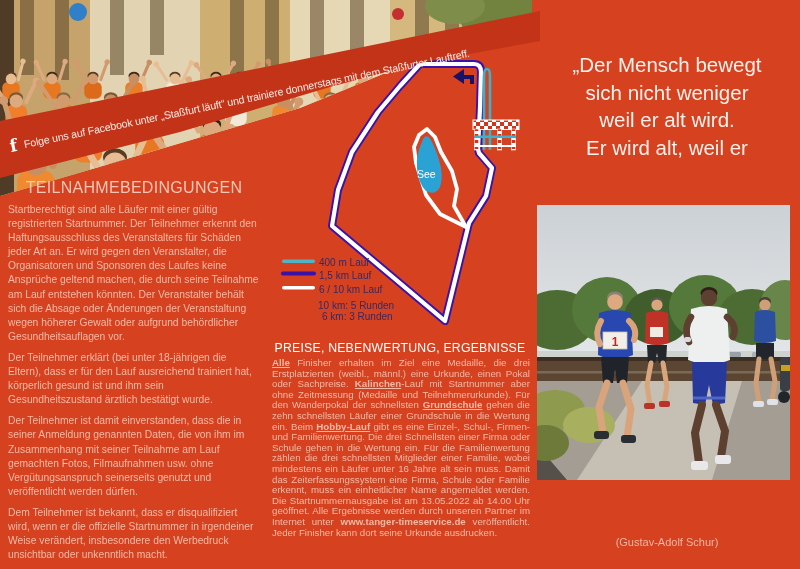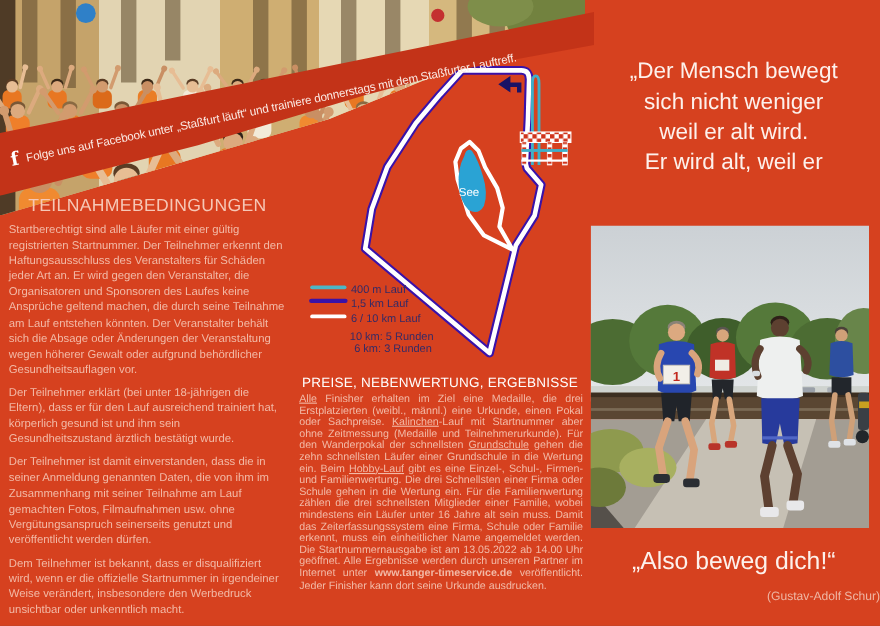--- a/index.html
+++ b/index.html
@@ -29,31 +29,31 @@
 
   
   .map{position:absolute;left:268px;top:50px;width:272px;height:292px;z-index:2;}
   .map text{font-family:"Liberation Sans",sans-serif;}
 
   
   .mid-heading{position:absolute;left:266px;top:341px;width:268px;z-index:3;margin:0;
     text-align:center;font-size:12.3px;font-weight:400;letter-spacing:.2px;color:#ffffff;}
   .mid-body{position:absolute;left:272px;top:358px;width:258px;z-index:3;margin:0;
     font-size:9.7px;line-height:10.6px;text-align:justify;color:#f2b9a6;}
-  .seg-bu{font-weight:400;text-decoration:underline;}
+  .seg-bu{font-weight:700;text-decoration:underline;}
   .seg-b{font-weight:700;}
 
   
   .quote{position:absolute;left:534px;top:51px;width:266px;z-index:3;
     text-align:center;color:#fdf1ec;font-size:20.5px;line-height:27.5px;}
   .photo-right{position:absolute;left:537px;top:205px;width:253px;height:275px;z-index:2;}
   .closing{position:absolute;left:534px;top:497px;width:266px;z-index:3;
     text-align:center;color:#fdf1ec;font-size:22.5px;}
   .attribution{position:absolute;left:534px;top:536px;width:266px;z-index:3;
-    text-align:right;color:#efb6a4;font-size:11px;}
+    text-align:center;color:#efb6a4;font-size:11px;}
 </style>
 </head>
 <body>
 
 <div class="page">
 
   <div class="photo-left">
     <svg width="532" height="196" viewBox="0 0 532 196">
       <rect width="532" height="196" fill="#d9c59a"></rect>
       <rect x="0" width="90" height="196" fill="#c5a36a"></rect>
@@ -647,16 +647,15 @@
         <path d="M155,157 L190,157 L188,198 L176,200 L172,180 L168,200 L156,198 Z" fill="#273a9c"></path>
         <path d="M156,193 L188,193" stroke="#4f66c6" stroke-width="3"></path>
         <path d="M165,200 L158,228 L162,258" stroke="#5d4030" stroke-width="8" fill="none" stroke-linecap="round"></path>
         <path d="M179,200 L188,226 L184,252" stroke="#5d4030" stroke-width="8" fill="none" stroke-linecap="round"></path>
         <rect x="154" y="256" width="17" height="9" rx="3" fill="#e8e8ea"></rect>
         <rect x="178" y="250" width="16" height="9" rx="3" fill="#e8e8ea"></rect>
       </g>
     </svg>
   </div>
 
-  <div class="closing">„Also beweg dich!“</div>
   <div class="attribution">(Gustav-Adolf Schur)</div>
 
 </div>
 
 </body></html>

